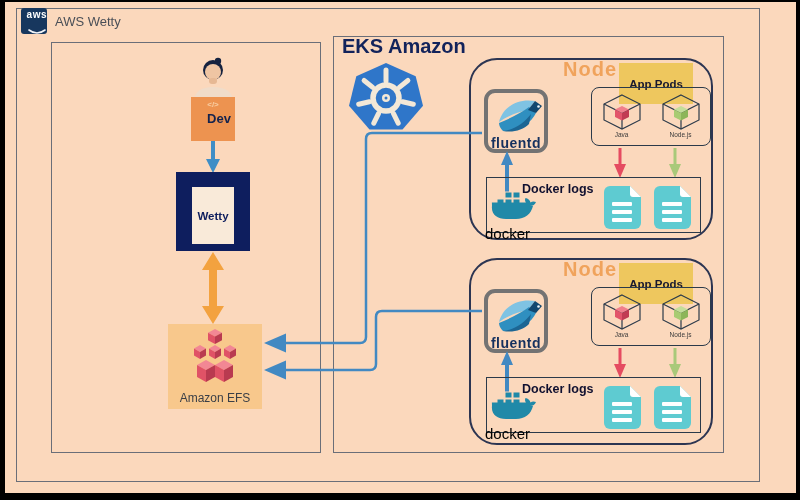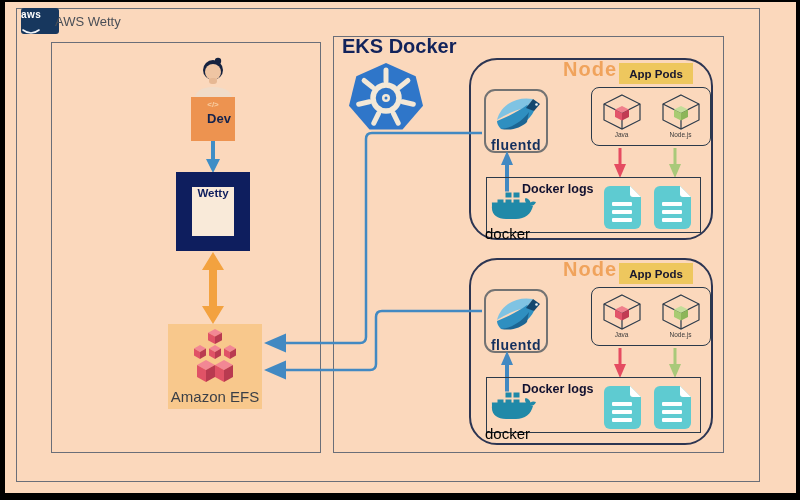--- a/index.html
+++ b/index.html
@@ -2,47 +2,47 @@
 <html><head>
 <meta charset="utf-8">
 <style>
   * { margin:0; padding:0; box-sizing:border-box; }
   html,body { width:800px; height:500px; background:#000; font-family:"Liberation Sans", sans-serif; }
   .page { position:absolute; left:0; top:0; width:800px; height:500px;
           background:#fbd8bc; border:solid #000; border-width:2px 4px 7px 5px; overflow:hidden; }
   .abs { position:absolute; }
   .box { position:absolute; border:1px solid #6a6e78; }
   
-  .aws-logo { position:absolute; left:16px; top:6px; width:38px; height:26px; background:#17375e;
-              border-radius:3px; color:#fff; text-align:left; }
+  .aws-logo { position:absolute; left:16px; top:6px; width:26px; height:26px; background:#17375e;
+              border-radius:3px; color:#fff; text-align:right; }
   .aws-logo .t { display:block; font-size:10px; font-weight:bold; line-height:14px; letter-spacing:.5px; }
   .aws-label { position:absolute; left:50px; top:12px; font-size:13px; color:#4a4f57; }
   
   .eks-title { position:absolute; left:337px; top:33px; font-size:20px; font-weight:bold; color:#12235b; }
   
   .dev-box { position:absolute; left:186px; top:95px; width:44px; height:44px; background:#ed9350;
              text-align:center; }
   .dev-box .code { display:block; font-size:8px; font-weight:bold; color:#f8cda1; margin-top:3px; }
   .dev-box .lbl { display:block; font-size:13px; font-weight:bold; color:#14234d; margin-top:2px;padding-left:12px; }
   .wetty { position:absolute; left:171px; top:170px; width:74px; height:79px; background:#0e1e5e; }
-  .wetty .inner { position:absolute; left:16px; top:15px; width:42px; height:49px; background:#f9ead9;
-                  display:flex; justify-content:center; }
+  .wetty .inner { position:absolute; left:16px; top:15px; width:42px; height:57px; background:#f9ead9;
+                  display:flex; align-items:center; justify-content:center; }
   .wetty .inner span { font-size:11.5px; font-weight:bold; color:#0e1e5e; }
   .efs-box { position:absolute; left:163px; top:322px; width:94px; height:85px; background:#f8c88c; }
   .efs-label { position:absolute; left:0; bottom:4px; width:100%; text-align:center;
-               font-size:15px; color:#3a3f47; }
+               font-size:12px; color:#3a3f47; }
   
   .node { position:absolute; width:244px; border:2px solid #2c3552; border-radius:28px; }
   .node-title { position:absolute; left:92px; top:-2px; font-size:20px; font-weight:bold;
                 color:#f0a35c; letter-spacing:1px; }
-  .app-pods { position:absolute; left:148px; top:3px; width:74px; height:21px; background:#eec75e;
+  .app-pods { position:absolute; left:148px; top:3px; width:74px; height:41px; background:#eec75e;
               display:flex; align-items:center; justify-content:center; }
   .app-pods span { font-size:11.5px; font-weight:bold; color:#17172e; }
   .fluentd-box { position:absolute; left:13px; top:29px; width:64px; height:64px;
-                 border:2px solid #737373; border-radius:11px; }
+                 border:4px solid #737373; border-radius:11px; }
   .fluentd-box svg { position:absolute; left:7px; top:3px; }
   .fluentd-box .lbl { position:absolute; left:0; bottom:-2px; width:100%; text-align:center;
                       font-size:14px; font-weight:600; color:#14305e; letter-spacing:.5px; }
   .pods-box { position:absolute; left:120px; top:27px; width:120px; height:59px;
               border:1.5px solid #2b3a4a; border-radius:8px; display:flex; justify-content:space-around;
               padding-top:6px; }
   .pod { display:flex; flex-direction:column; align-items:center; }
   .pod .lbl { font-size:6.5px; color:#3a3a3a; margin-top:1px; }
   .docker-box { position:absolute; left:15px; top:117px; width:215px; height:56px;
                 border:1.5px solid #2b3a4a; }
@@ -115,21 +115,21 @@
         <polygon points="28,37 19,42 19,54 28,49" fill="#b93a50"></polygon>
         <polygon points="37,32 46,37 37,42 28,37" fill="#f28794"></polygon>
         <polygon points="28,37 37,42 37,54 28,49" fill="#e05266"></polygon>
         <polygon points="46,37 37,42 37,54 46,49" fill="#b93a50"></polygon>
       </g>
     </svg>
     <div class="efs-label">Amazon EFS</div>
   </div>
 
   <div class="box" style="left:328px; top:34px; width:391px; height:417px;"></div>
-  <div class="eks-title">EKS Docker</div>
+  <div class="eks-title">EKS Amazon</div>
   <svg class="abs" style="left:340px; top:60px;" width="82" height="72">
     <polygon points="41,1 70.7,14.2 78,43.8 57.5,67.5 24.5,67.5 4,43.8 11.3,14.2" fill="#2f76c9"></polygon>
     <g stroke="#f3e8d7" stroke-width="5" stroke-linecap="round">
       <circle cx="41" cy="36" r="13" fill="none" stroke-width="5.5"></circle>
       <line x1="41" y1="19" x2="41" y2="8"></line>
       <line x1="54.3" y1="25.4" x2="62.9" y2="18.5"></line>
       <line x1="57.6" y1="39.8" x2="68.3" y2="42.2"></line>
       <line x1="48.4" y1="51.3" x2="53.2" y2="61.2"></line>
       <line x1="33.6" y1="51.3" x2="28.8" y2="61.2"></line>
       <line x1="24.4" y1="39.8" x2="13.7" y2="42.2"></line>

